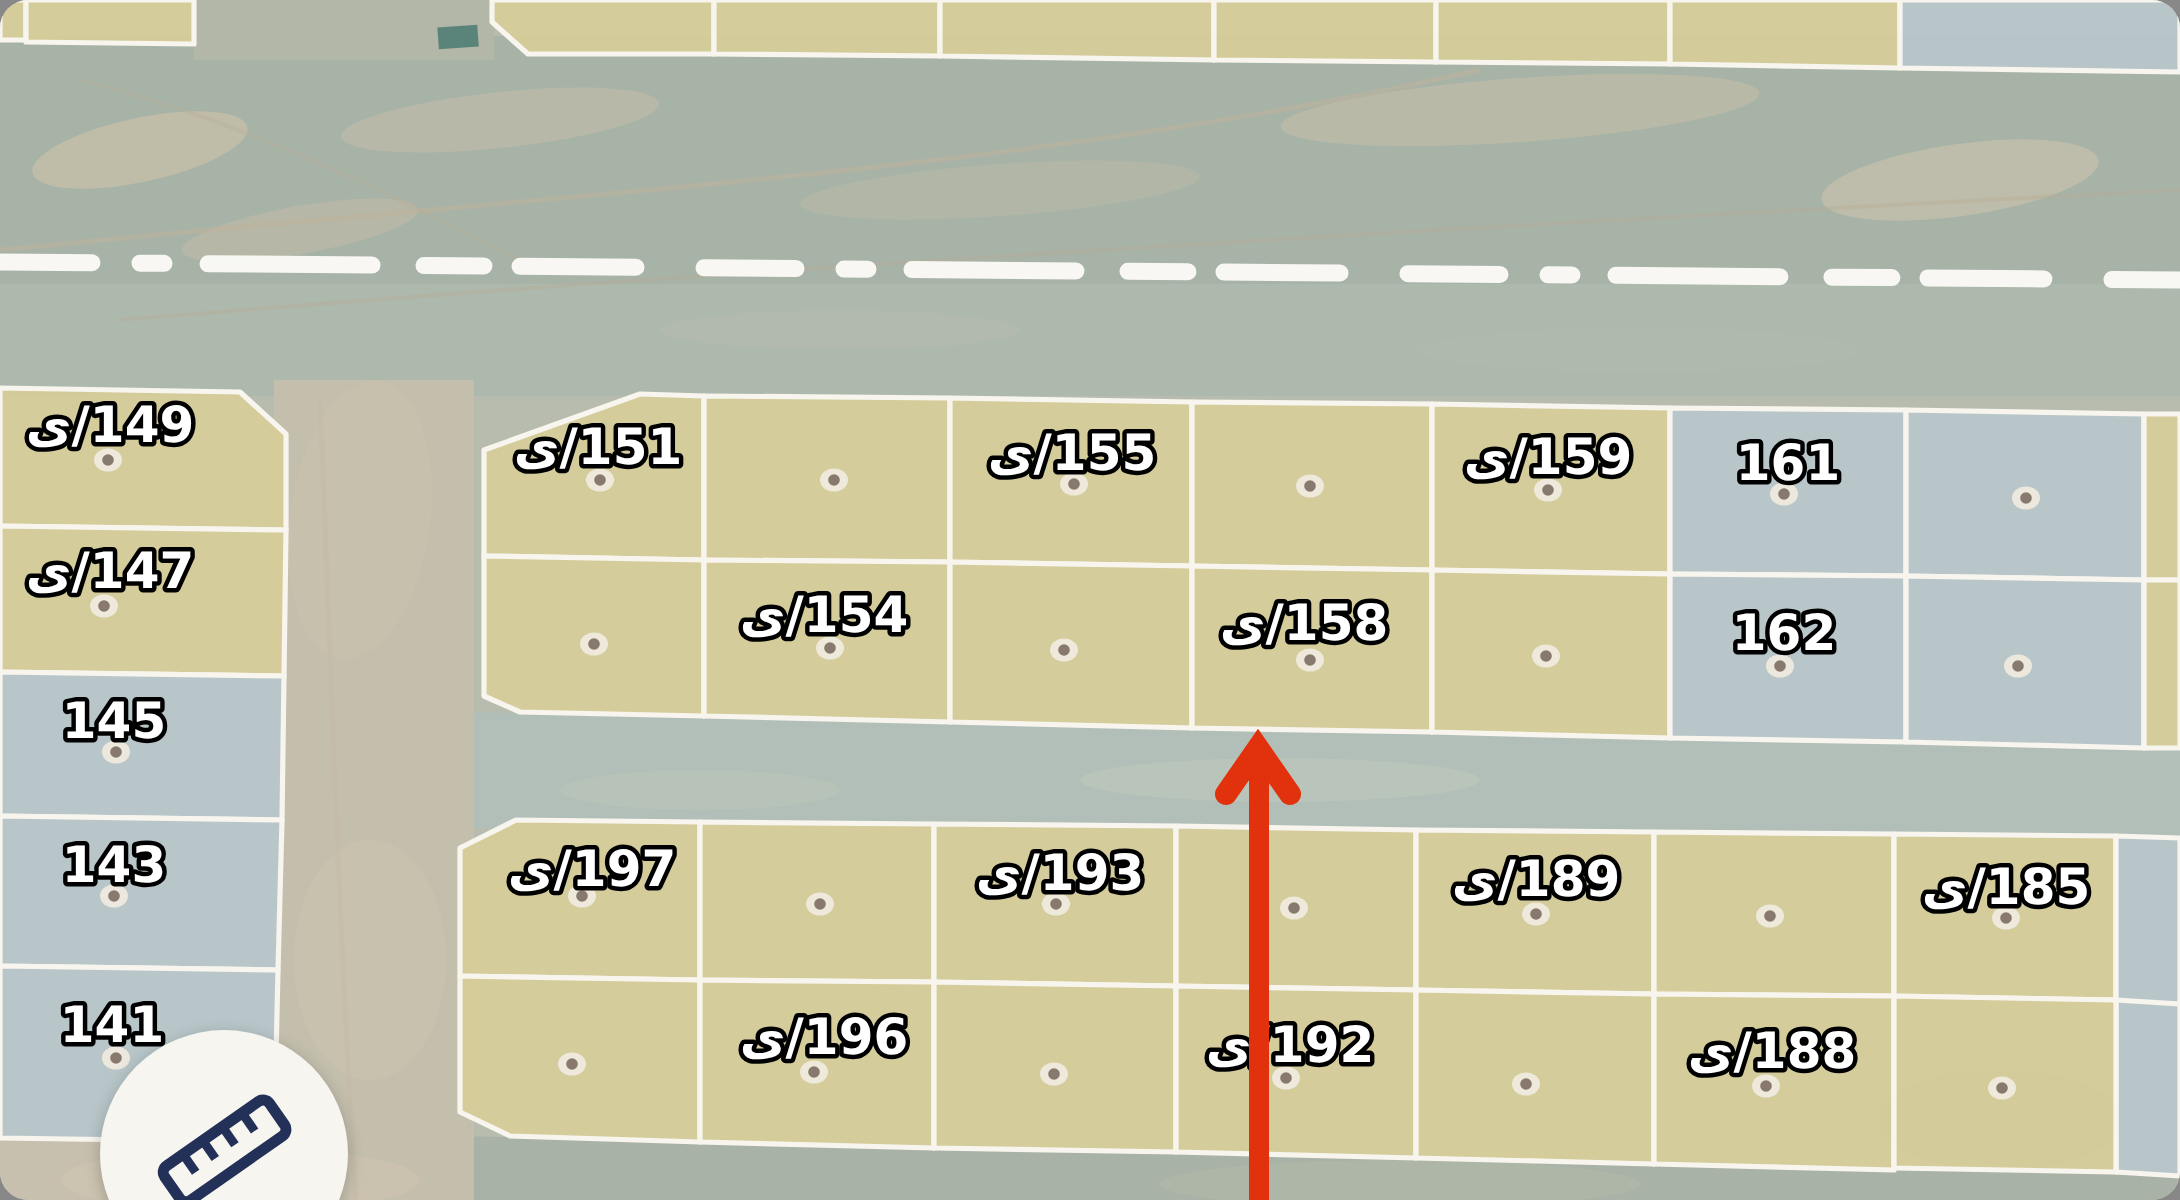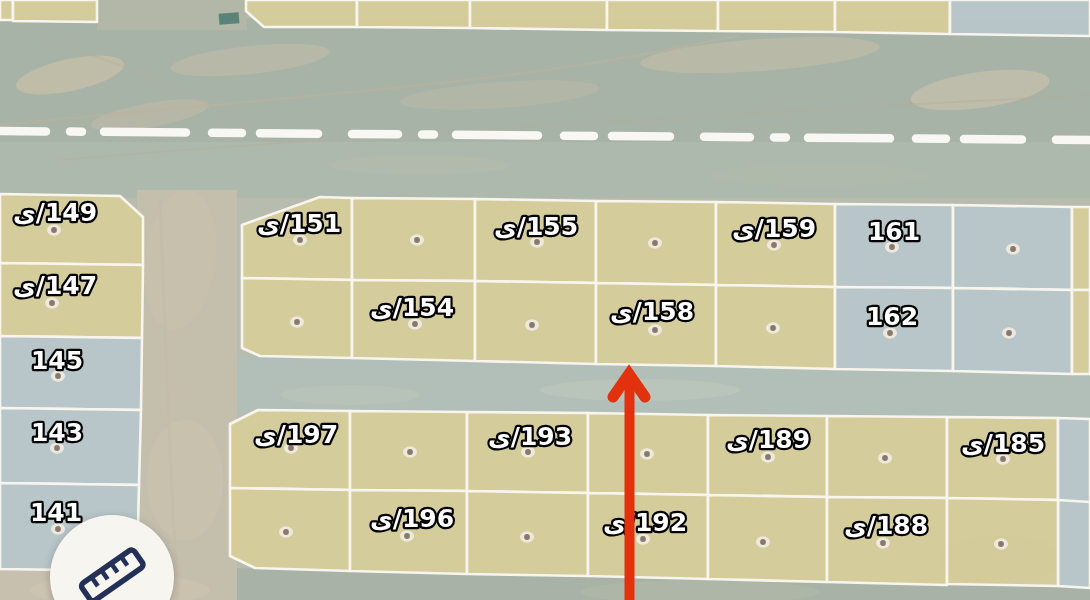--- a/index.html
+++ b/index.html
@@ -1,16 +1,16 @@
 <!DOCTYPE html>
 <html><head>
 <meta charset="utf-8">
 <style>
   html,body{margin:0;padding:0;background:#888;}
-  .stage{position:relative;width:1090px;height:600px;overflow:hidden;background:#a3a3a3;font-family:"DejaVu Sans",sans-serif;}
+  .stage{position:relative;width:1090px;height:600px;overflow:hidden;background:#a3a3a3;font-family:"DejaVu Sans",sans-serif;border-radius:14px;}
   svg{display:block;}
   .p-y{fill:#d7cd98;fill-opacity:.9;stroke:#f7f5ee;stroke-width:2.6;stroke-linejoin:round;}
   .p-b{fill:#b8c7cc;fill-opacity:.9;stroke:#f7f5ee;stroke-width:2.6;stroke-linejoin:round;}
   .plot-label{font-family:"DejaVu Sans",sans-serif;font-weight:bold;font-size:25px;
     fill:#ffffff;stroke:#000000;stroke-width:4.5px;paint-order:stroke;stroke-linejoin:round;
     text-anchor:middle;unicode-bidi:bidi-override;direction:ltr;}
   .dot-outer{fill:#efeade;opacity:.95;}
   .dot-inner{fill:#87796d;}
   .measure-btn{position:absolute;left:50px;top:515px;width:124px;height:124px;border-radius:50%;
     background:#f7f5f0;box-shadow:0 2px 8px rgba(0,0,0,.22);cursor:pointer;

